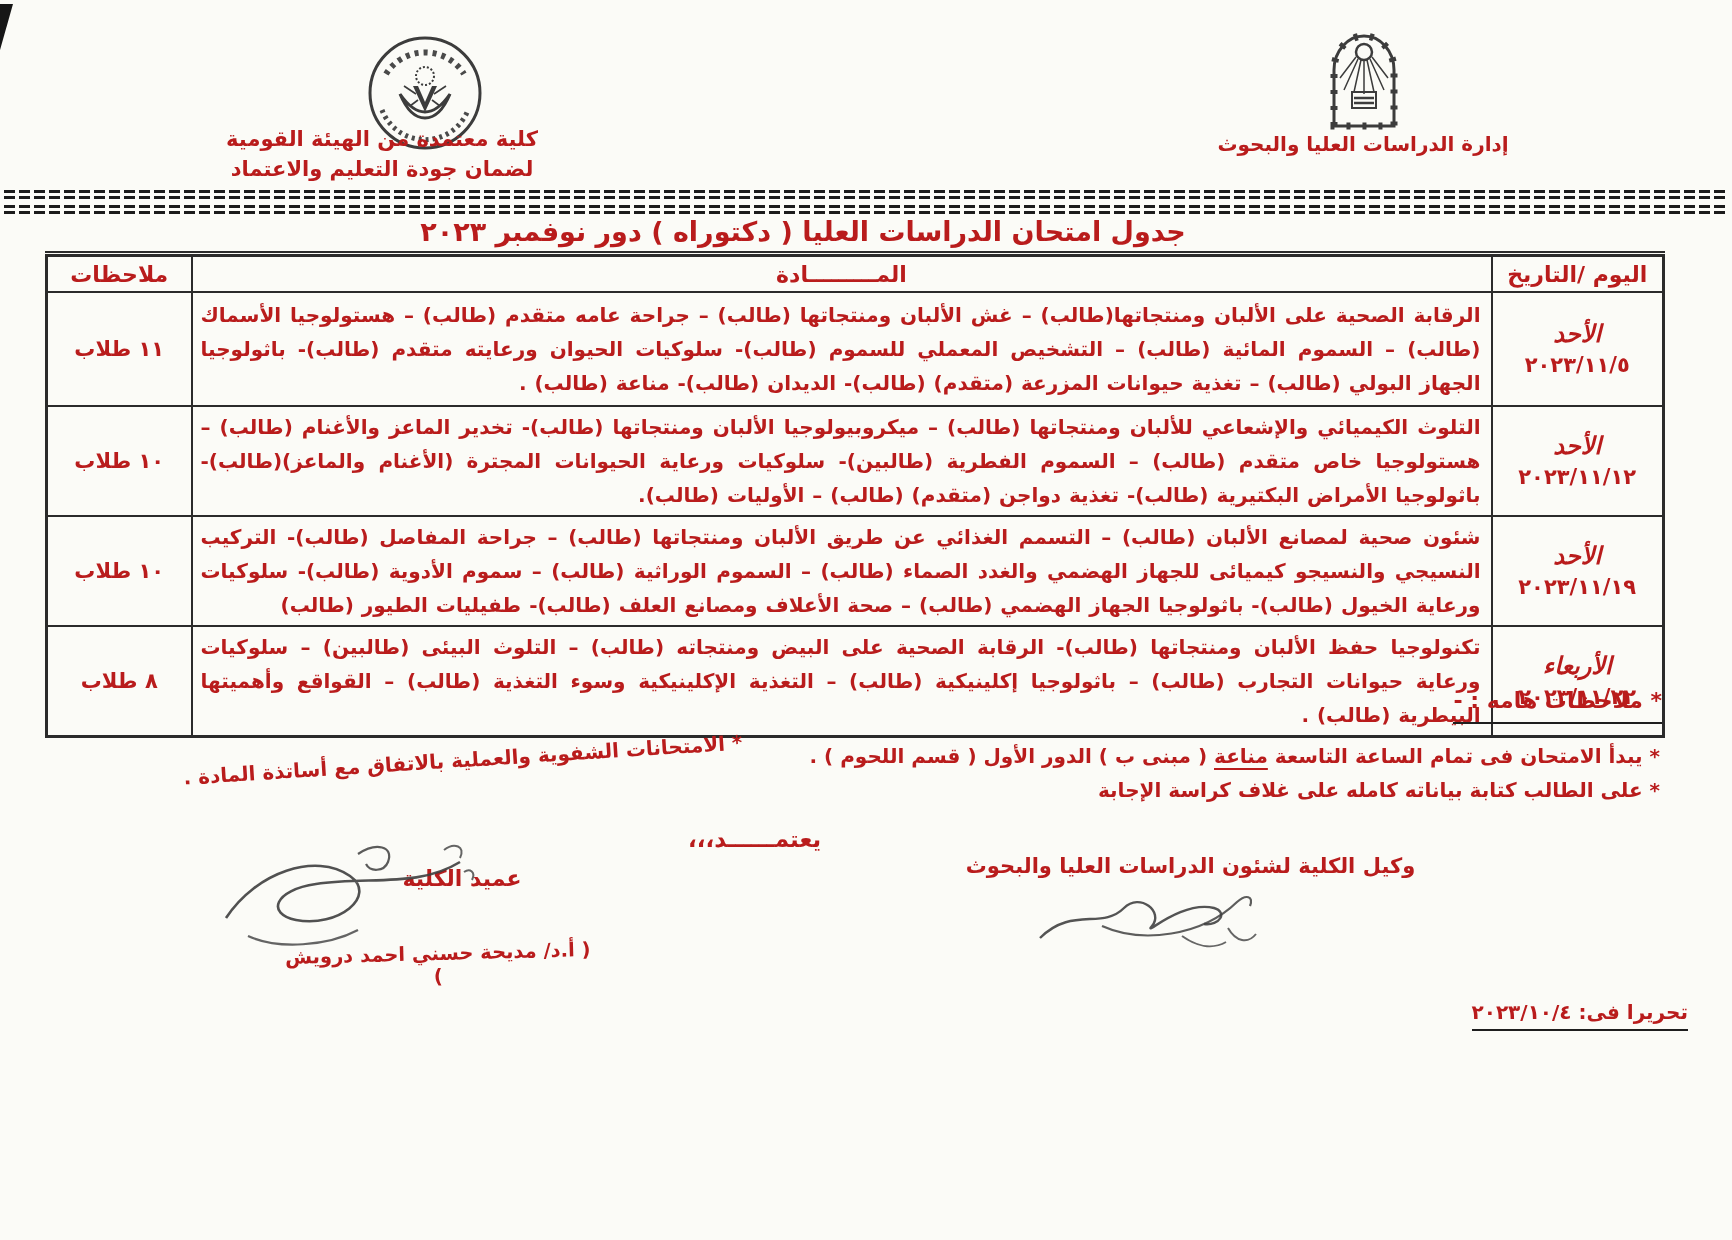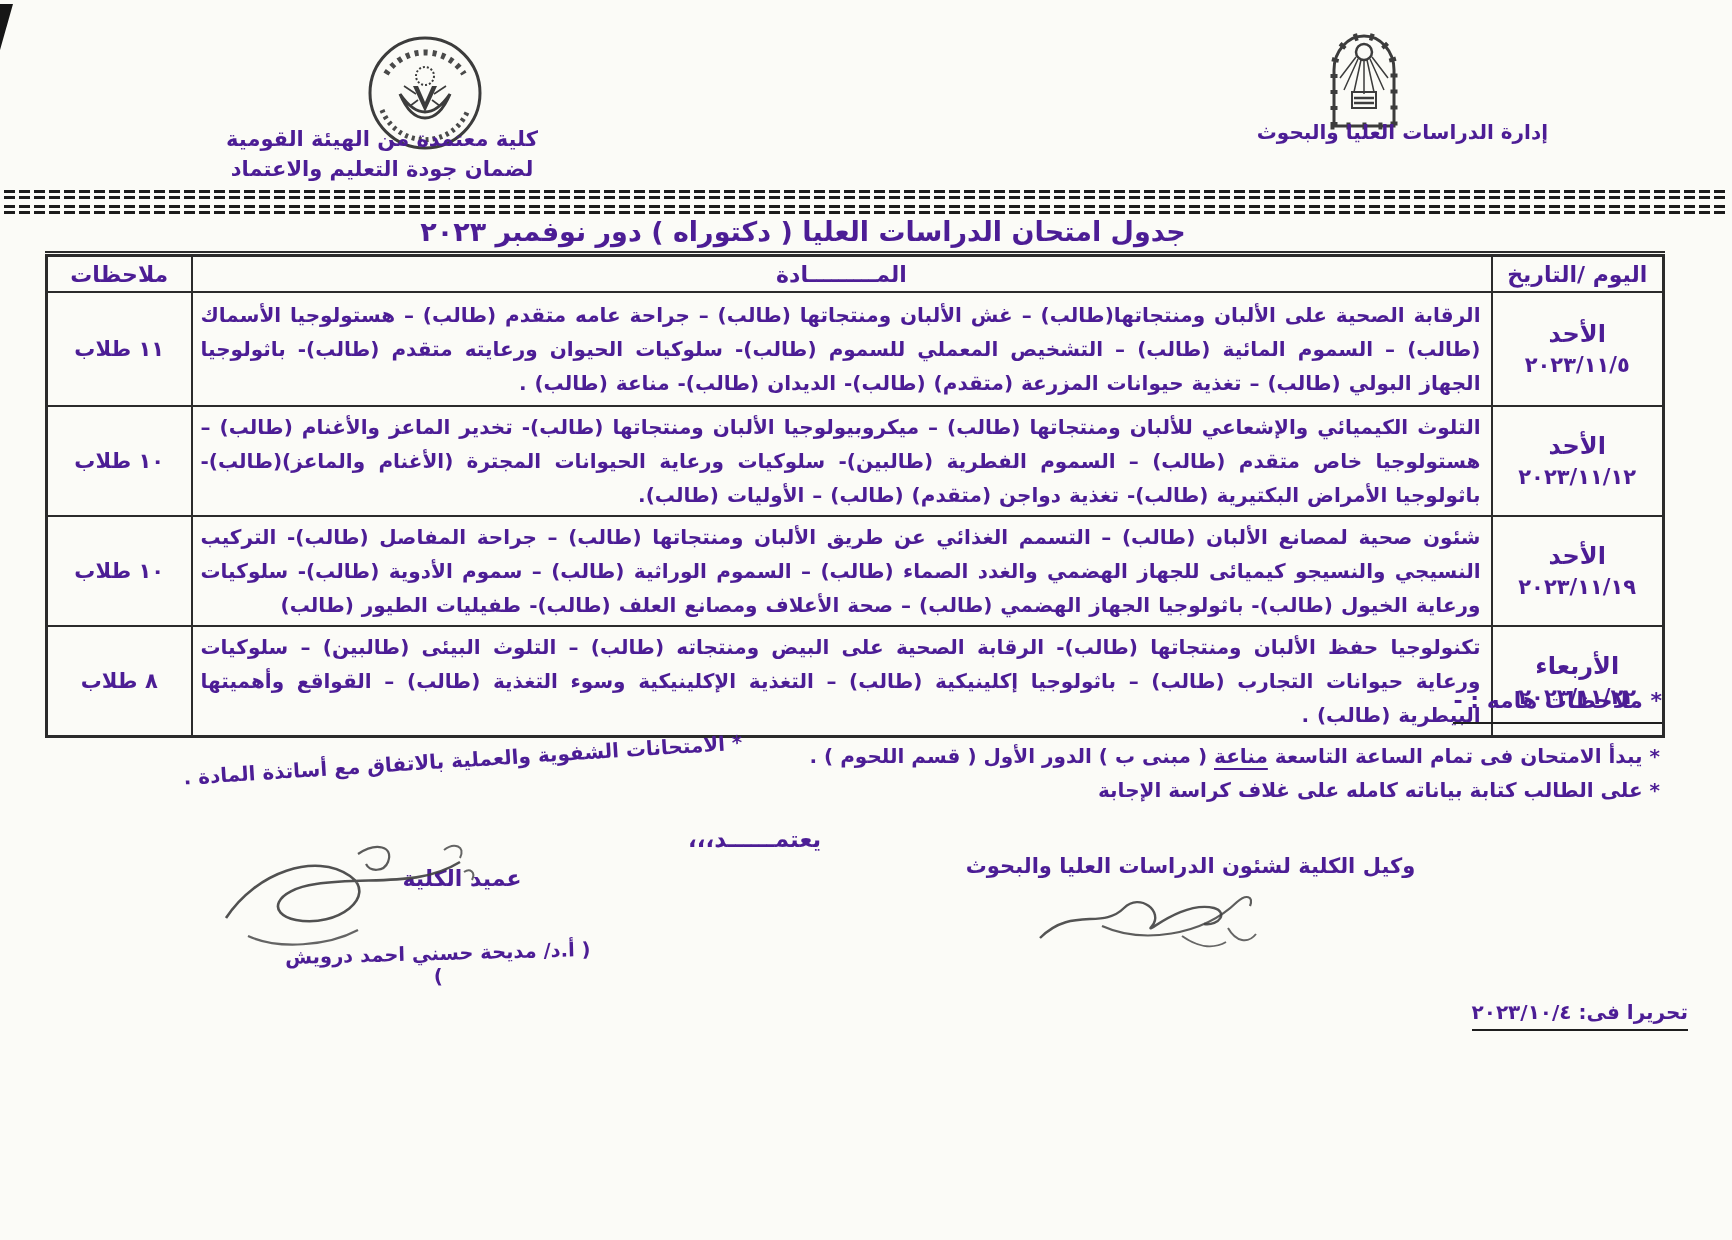--- a/index.html
+++ b/index.html
@@ -1,29 +1,29 @@
 <!DOCTYPE html>
 <html lang="ar"><head>
 <meta charset="utf-8">
 <style>
   html,body{margin:0;padding:0;background:#e9e9e6;}
   .sheet{
     position:relative;width:1732px;height:1240px;margin:0 auto;
-    background:#fbfbf7;overflow:hidden;color:#4c1d95;
+    background:#fbfbf7;overflow:hidden;color:#b91c1c;
     font-family:"DejaVu Sans",sans-serif;direction:rtl;
   }
   
   .corner-artifact{position:absolute;left:0;top:4px;width:0;height:0;
     border-top:46px solid #161616;border-right:13px solid transparent;}
   
   .seal{position:absolute;left:366px;top:34px;}
   .arch{position:absolute;left:1328px;top:28px;}
   .accred{position:absolute;left:132px;top:124px;width:500px;text-align:center;
     font-size:21px;font-weight:700;line-height:30px;}
-  .dept{position:absolute;left:1178px;top:120px;width:370px;text-align:right;
+  .dept{position:absolute;left:1178px;top:132px;width:370px;text-align:center;
     font-size:20px;font-weight:700;}
   
   .eq-divider{position:absolute;left:4px;top:190px;width:1724px;height:24px;
     background-image:
       repeating-linear-gradient(90deg,#1b1b1b 0 11px,transparent 11px 15px),
       repeating-linear-gradient(90deg,#1b1b1b 0 11px,transparent 11px 15px),
       repeating-linear-gradient(90deg,#1b1b1b 0 11px,transparent 11px 15px),
       repeating-linear-gradient(90deg,#1b1b1b 0 11px,transparent 11px 15px);
     background-size:100% 3px;background-repeat:no-repeat;
     background-position:0 0,0 6px,0 15px,0 21px;}
@@ -35,21 +35,21 @@
     border-collapse:collapse;table-layout:fixed;direction:rtl;}
   table.exam col.c-date{width:172px;}
   table.exam col.c-subj{width:1300px;}
   table.exam col.c-note{width:145px;}
   table.exam th,table.exam td{border:2.5px solid #2b2b2b;}
   table.exam{border:3px solid #2b2b2b;box-shadow:0 0 0 1px #fbfbf7,0 -3px 0 0 #2b2b2b;}
   table.exam th{height:34px;font-size:22px;font-weight:700;text-align:center;padding:0;}
   td.subject{font-size:20px;font-weight:700;line-height:34px;text-align:justify;
     padding:3px 10px 3px 8px;vertical-align:middle;word-spacing:1px;}
   td.daydate{text-align:center;vertical-align:middle;font-weight:700;padding:0;}
-  td.daydate .day{font-size:24px;line-height:32px;}
+  td.daydate .day{font-size:24px;line-height:32px;font-style:italic;}
   td.daydate .date{font-size:21px;line-height:30px;}
   td.notecell{text-align:center;vertical-align:middle;font-size:21px;font-weight:700;}
   tr.r1 td{height:106px;} tr.r2 td{height:96px;} tr.r3 td{height:99px;} tr.r4 td{height:78px;}
   
   .imp-heading{position:absolute;top:688px;right:70px;font-size:22px;font-weight:700;
     border-bottom:2.5px solid #1e1e1e;padding-bottom:9px;}
   .note-line1{position:absolute;top:744px;right:72px;font-size:20px;font-weight:700;}
   .note-line1 .u{text-decoration:underline;text-underline-offset:5px;text-decoration-thickness:2px;}
   .note-line2{position:absolute;top:778px;right:72px;font-size:20px;font-weight:700;}
   .note-left{position:absolute;top:748px;left:168px;width:590px;font-size:20px;

